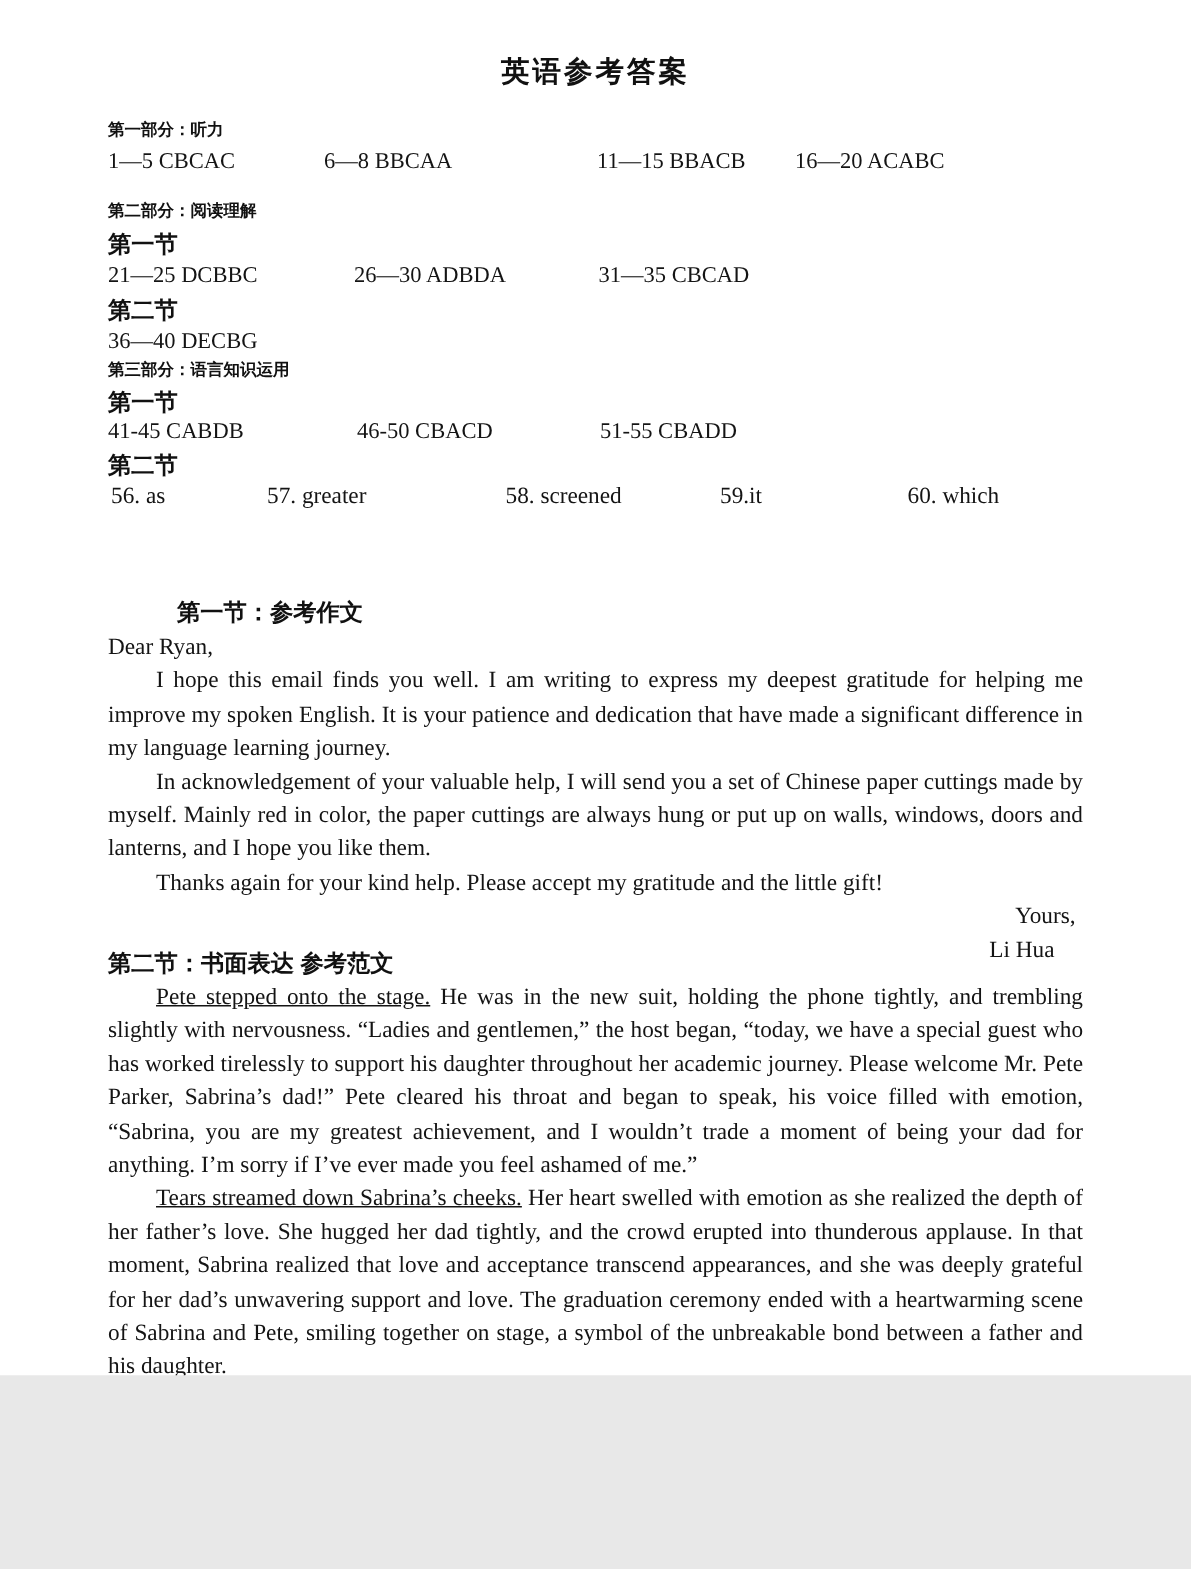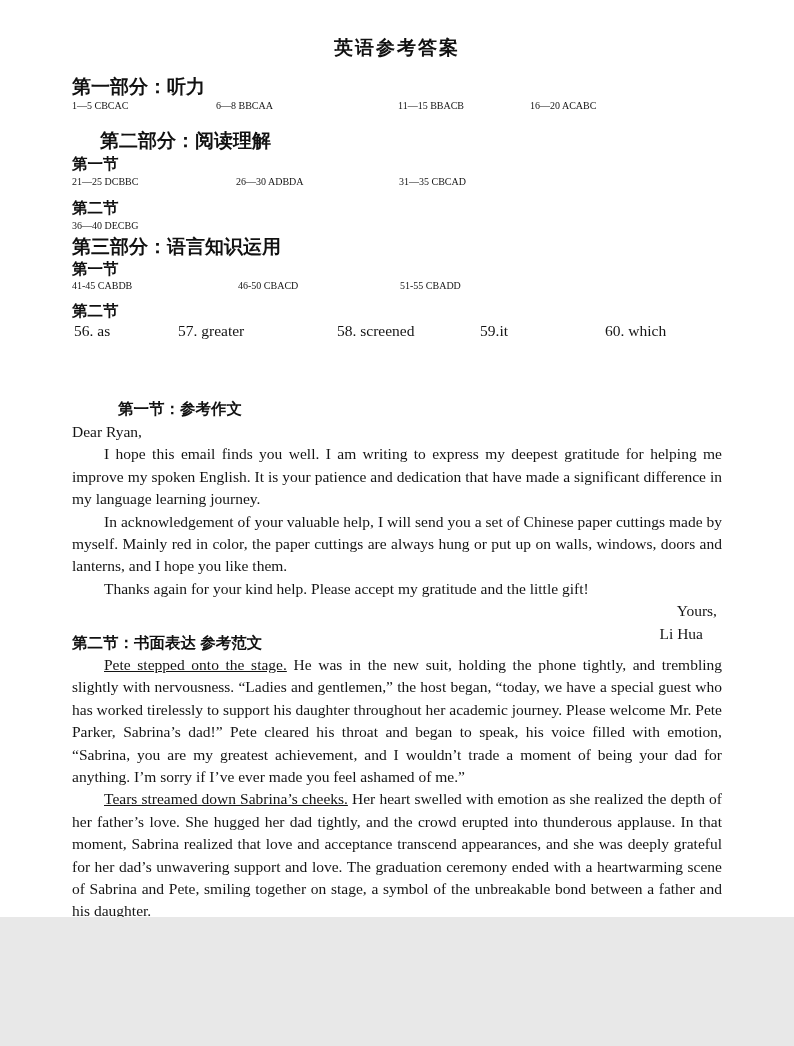--- a/index.html
+++ b/index.html
@@ -18,24 +18,24 @@
     font-family: "Liberation Sans", sans-serif;
     font-weight: bold;
     color: #111;
   }
   .doc-title {
     top: 35px;
     text-align: center;
     font-size: 19px;
     letter-spacing: 2px;
   }
-  .sec-head { font-size: 19px; line-height: 20px; }
+  .sec-head { font-size: 11px; line-height: 20px; }
   .sub-head { font-size: 15.5px; line-height: 20px; }
   .sub-head.regular { font-weight: 600; }
-  .ans-row { height: 22px; font-size: 10px; }
+  .ans-row { height: 22px; font-size: 15px; }
   .ans-row span { position: absolute; white-space: nowrap; }
   .fill-row { height: 22px; font-size: 15.5px; }
   .fill-row span { position: absolute; white-space: nowrap; }
   .body-text { font-size: 15.5px; line-height: 22.4px; text-align: justify; }
   .body-text p { margin: 0; text-indent: 32px; }
   .no-indent { text-indent: 0 !important; }
   .sign-line { text-align: right; text-indent: 0 !important; }
   .sign-yours { padding-right: 5px; }
   .sign-name { padding-right: 19px; }
   .lead-underline { text-decoration: underline; }
@@ -59,21 +59,21 @@
   <div class="content-abs cn doc-title" style="top:35px;">英语参考答案</div>
 
   <div class="content-abs cn sec-head" style="top:77px;">第一部分：听力</div>
   <div class="content-abs ans-row" style="top:100px;">
     <span style="left:0px;">1—5 CBCAC</span>
     <span style="left:144px;">6—8 BBCAA</span>
     <span style="left:326px;">11—15 BBACB</span>
     <span style="left:458px;">16—20 ACABC</span>
   </div>
 
-  <div class="content-abs cn sec-head" style="top:131px;margin-left:28px;">第二部分：阅读理解</div>
+  <div class="content-abs cn sec-head" style="top:131px;">第二部分：阅读理解</div>
   <div class="content-abs cn sub-head regular" style="top:154px;">第一节</div>
   <div class="content-abs ans-row" style="top:176px;">
     <span style="left:0px;">21—25 DCBBC</span>
     <span style="left:164px;">26—30 ADBDA</span>
     <span style="left:327px;">31—35 CBCAD</span>
   </div>
   <div class="content-abs cn sub-head" style="top:198px;">第二节</div>
   <div class="content-abs ans-row" style="top:220px;">
     <span style="left:0px;">36—40 DECBG</span>
   </div>

